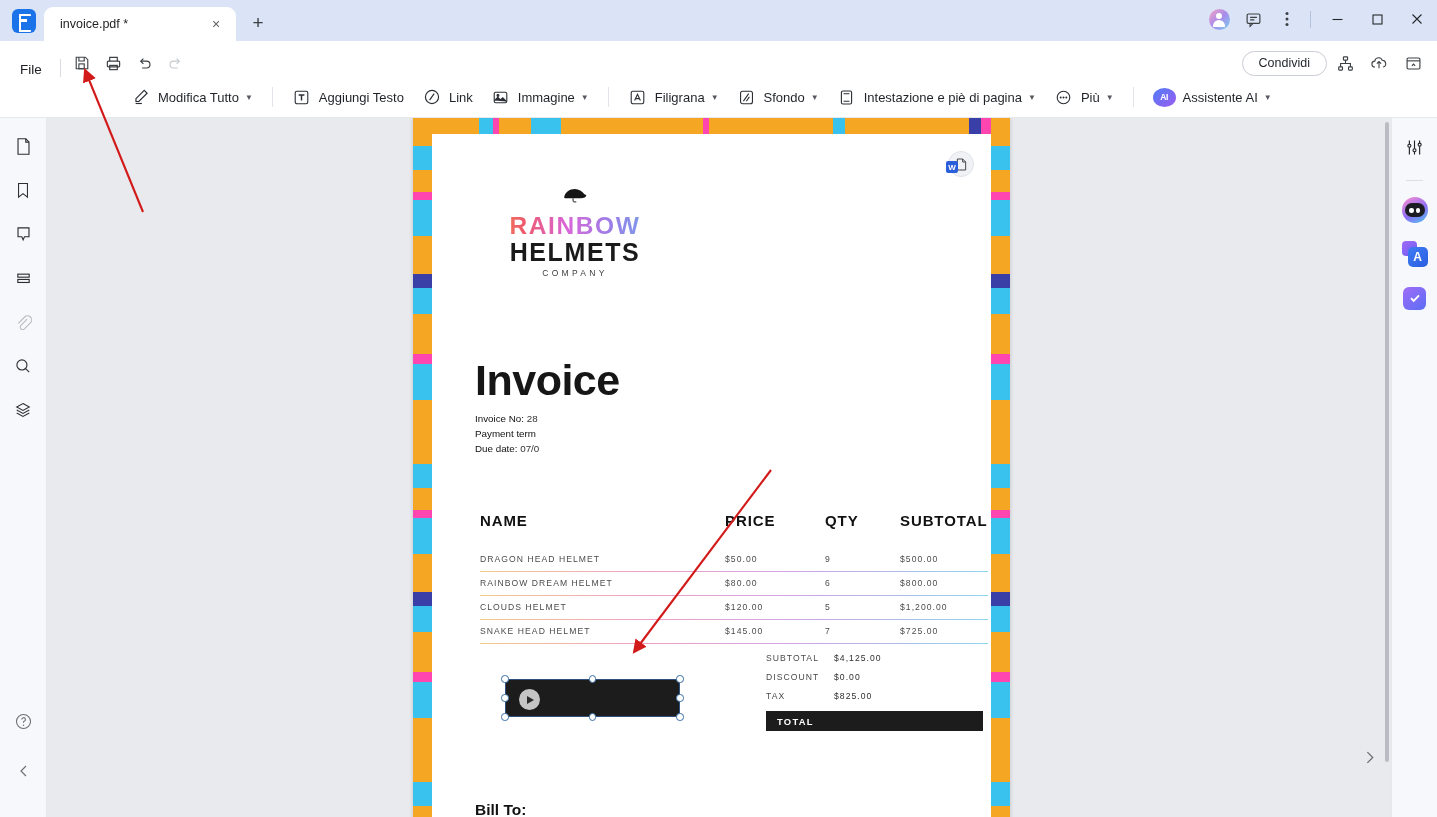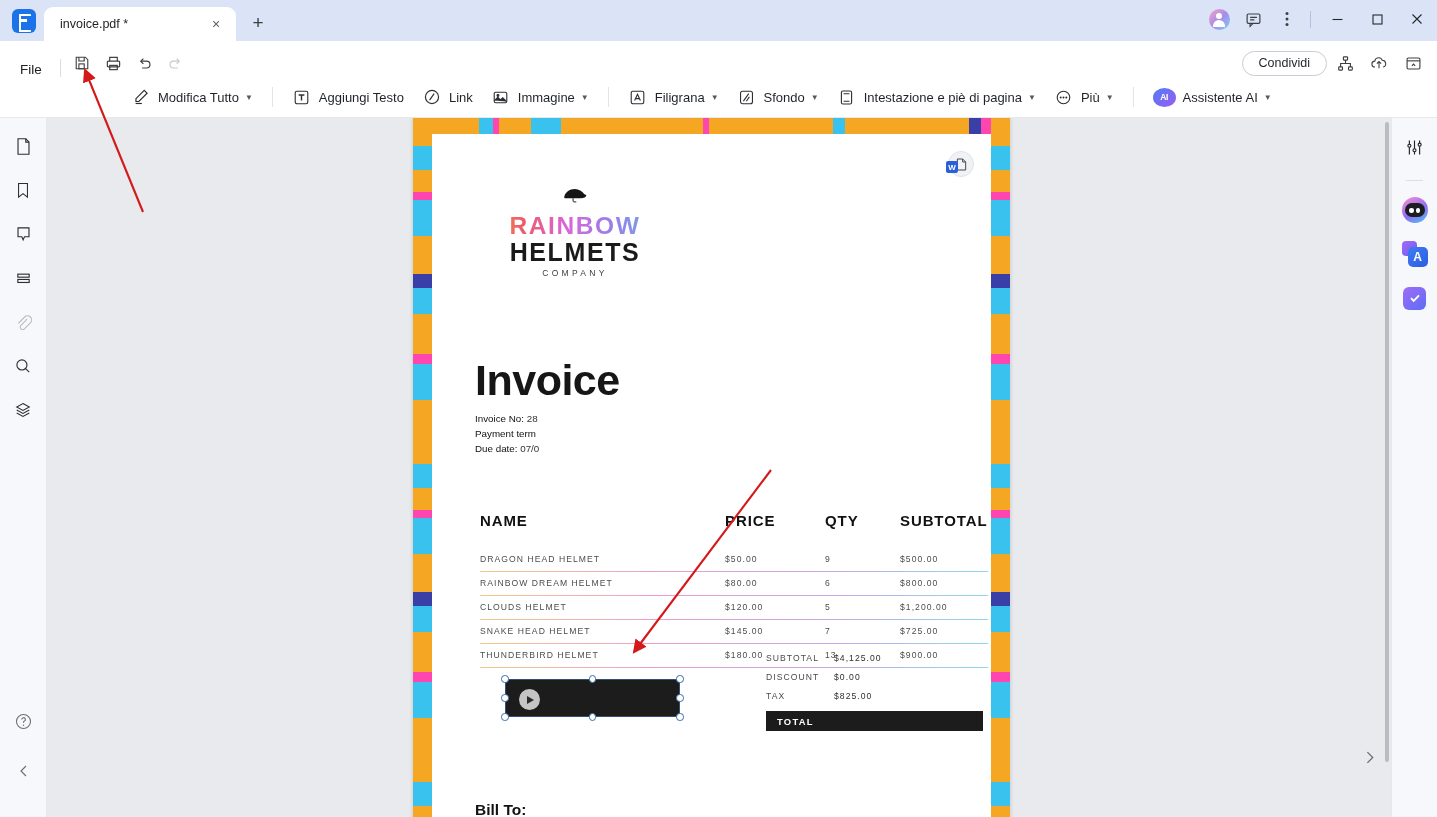--- a/index.html
+++ b/index.html
@@ -665,26 +665,20 @@
             <div class="c-price">$120.00</div>
             <div class="c-qty">5</div>
             <div class="c-sub">$1,200.00</div>
           </div>
           <div class="trow">
             <div class="c-name">SNAKE HEAD HELMET</div>
             <div class="c-price">$145.00</div>
             <div class="c-qty">7</div>
             <div class="c-sub">$725.00</div>
           </div>
-          <div class="trow">
-            <div class="c-name">THUNDERBIRD HELMET</div>
-            <div class="c-price">$180.00</div>
-            <div class="c-qty">13</div>
-            <div class="c-sub">$900.00</div>
-          </div>
         </div>
 
         <div class="totals">
           <div class="trow2">
             <span class="lbl">SUBTOTAL</span>
             <span class="val">$4,125.00</span>
           </div>
           <div class="trow2">
             <span class="lbl">DISCOUNT</span>
             <span class="val">$0.00</span>

